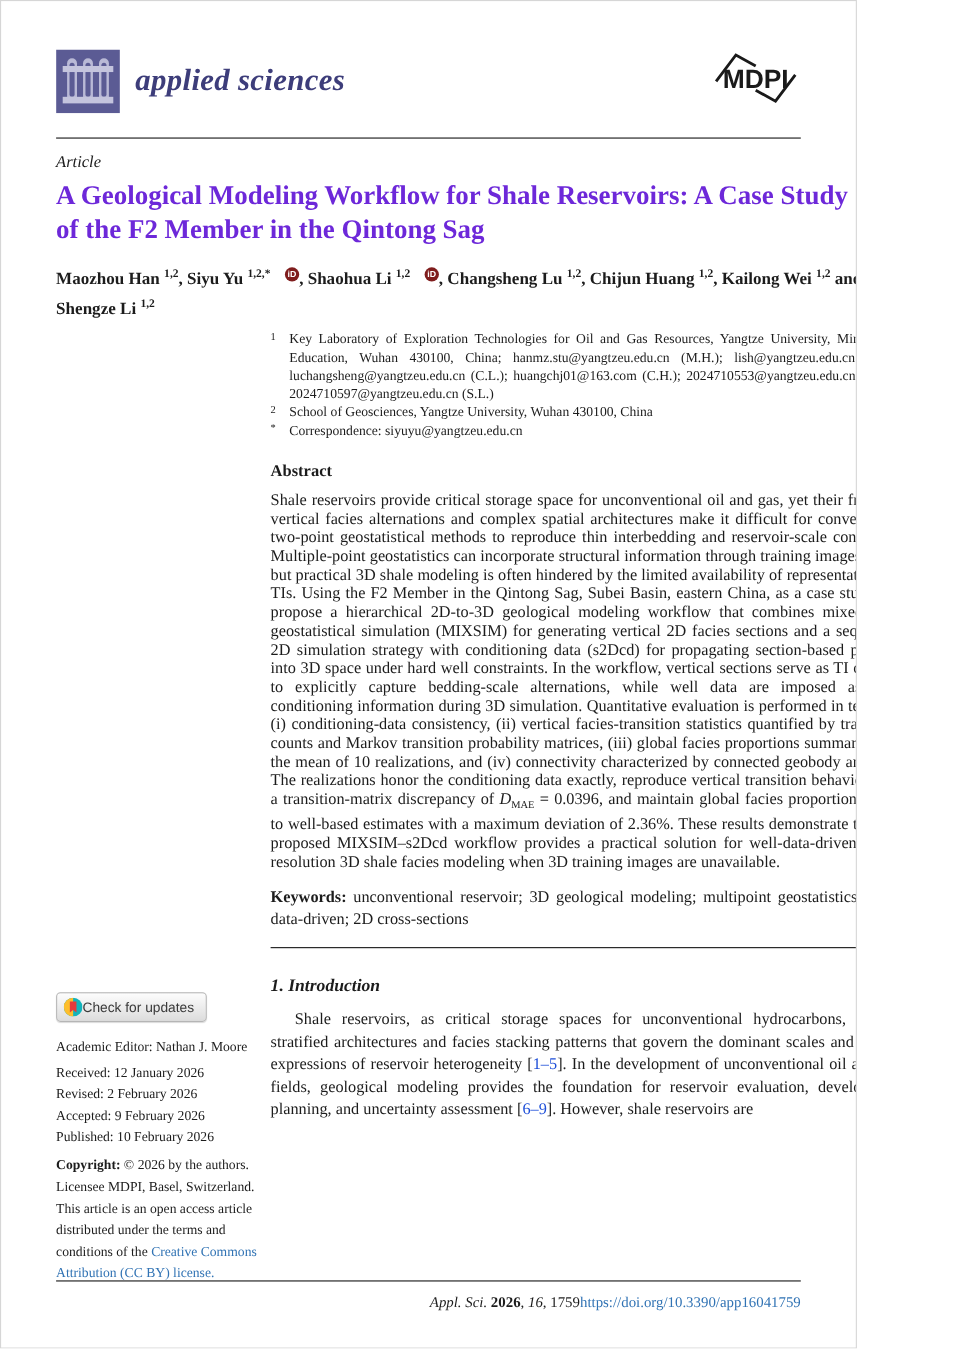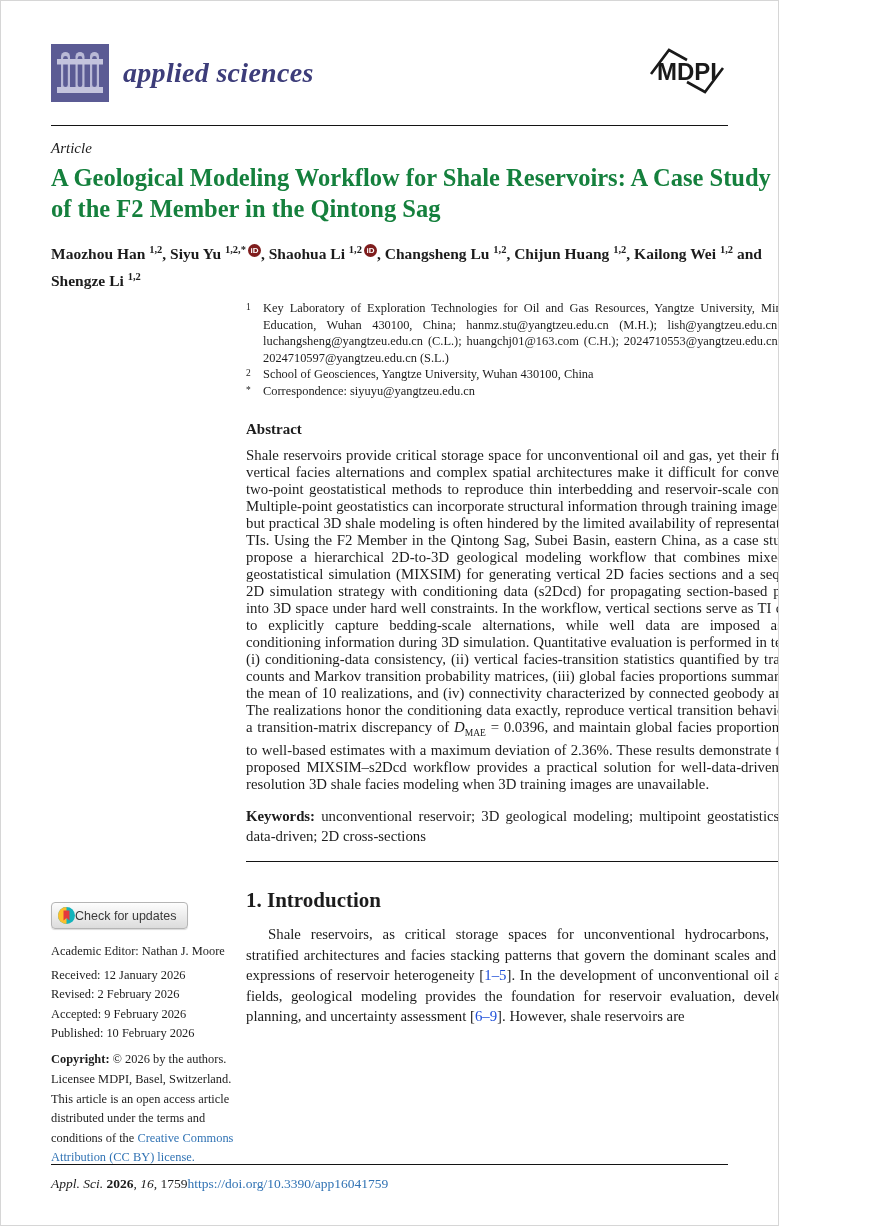--- a/index.html
+++ b/index.html
@@ -9,54 +9,54 @@
     box-sizing:border-box;border:1px solid #d6d6d6;overflow:hidden;
   }
   
   .header{position:absolute;top:42px;left:50px;right:50px;display:flex;align-items:center;}
   .logo-box{width:58px;height:58px;flex:none;}
   .journal-name{font-style:italic;font-weight:bold;font-size:28px;color:#3d3d7a;margin-left:14px;letter-spacing:.3px;}
   .mdpi-logo{margin-left:auto;}
   .rule-top{position:absolute;top:124px;left:50px;right:50px;border-top:1.7px solid #141414;}
   
   .article-type{position:absolute;top:139px;left:50px;font-style:italic;font-size:15px;}
-  .title{position:absolute;top:161px;left:50px;width:745px;font-size:24.5px;font-weight:bold;line-height:31px;color:#15803d;}
+  .title{position:absolute;top:161px;left:50px;width:745px;font-size:24.5px;font-weight:bold;line-height:31px;color:#6d28d9;}
   .authors{position:absolute;top:237px;left:50px;width:760px;font-size:15.5px;font-weight:bold;line-height:23px;}
   .authors sup{font-size:10.5px;font-weight:bold;}
   .orcid{display:inline-block;width:13px;height:13px;border-radius:50%;background:#7f1d1d;color:#fff;
     font-family:"Liberation Sans",sans-serif;font-size:8px;font-weight:bold;text-align:center;line-height:13px;
-    vertical-align:super;margin-left:2px;}
+    vertical-align:super;margin-left:13px;}
   
   .main{position:absolute;left:245px;top:299px;width:574px;}
   .aff{font-size:12.4px;line-height:16.6px;}
   .aff-row{display:flex;}
   .aff-marker{width:17px;flex:none;font-size:9.5px;position:relative;top:-1px;}
   .aff-text{flex:1;text-align:justify;}
   .abstract-head{margin-top:21px;font-weight:bold;font-size:15px;}
   .abstract-body{margin-top:9px;font-size:14.8px;line-height:17px;text-align:justify;}
   .abstract-body sub{font-size:9.5px;}
   .keywords{margin-top:13px;font-size:14.8px;line-height:20.3px;text-align:justify;}
   .rule-mid{margin-top:15px;border-top:1.5px solid #141414;}
-  .section-head{margin-top:26px;font-weight:bold;font-size:21px;}
+  .section-head{margin-top:26px;font-weight:bold;font-size:16px;font-style:italic;}
   .intro-p{margin-top:11px;font-size:14.8px;line-height:20.6px;text-align:justify;text-indent:22px;}
   .cite{color:#1d4ed8;}
   a.linklike{color:#3173b4;text-decoration:none;cursor:pointer;}
   
   .sidebar{position:absolute;top:901px;left:50px;width:184px;font-size:12.4px;line-height:16px;}
   .check-btn{display:inline-flex;align-items:center;gap:0;background:linear-gradient(#fdfdfd,#dcdcdc);
     border:1px solid #b5b5b5;border-radius:4px;padding:4px 11px 4px 6px;
     font-family:"Liberation Sans",sans-serif;font-size:12.5px;color:#3a3a3a;cursor:pointer;
     box-shadow:0 1px 1px rgba(0,0,0,.15);}
   .editor{margin-top:14px;}
   .dates{margin-top:9px;}
   .dates div{margin-bottom:3.8px;line-height:15.5px;}
   .copyright{margin-top:9px;line-height:19.6px;}
   
   .footer{position:absolute;top:1163px;left:50px;right:50px;border-top:1.3px solid #141414;
-    padding-top:11px;display:flex;justify-content:flex-start;font-size:13.5px;}
+    padding-top:11px;display:flex;justify-content:flex-end;font-size:13.5px;}
   .fo-italic{font-style:italic;}
   .fo-bold{font-weight:bold;}
 </style>
 </head>
 <body>
 
 <div class="page">
 
   <div class="header">
     <div class="logo-box">

